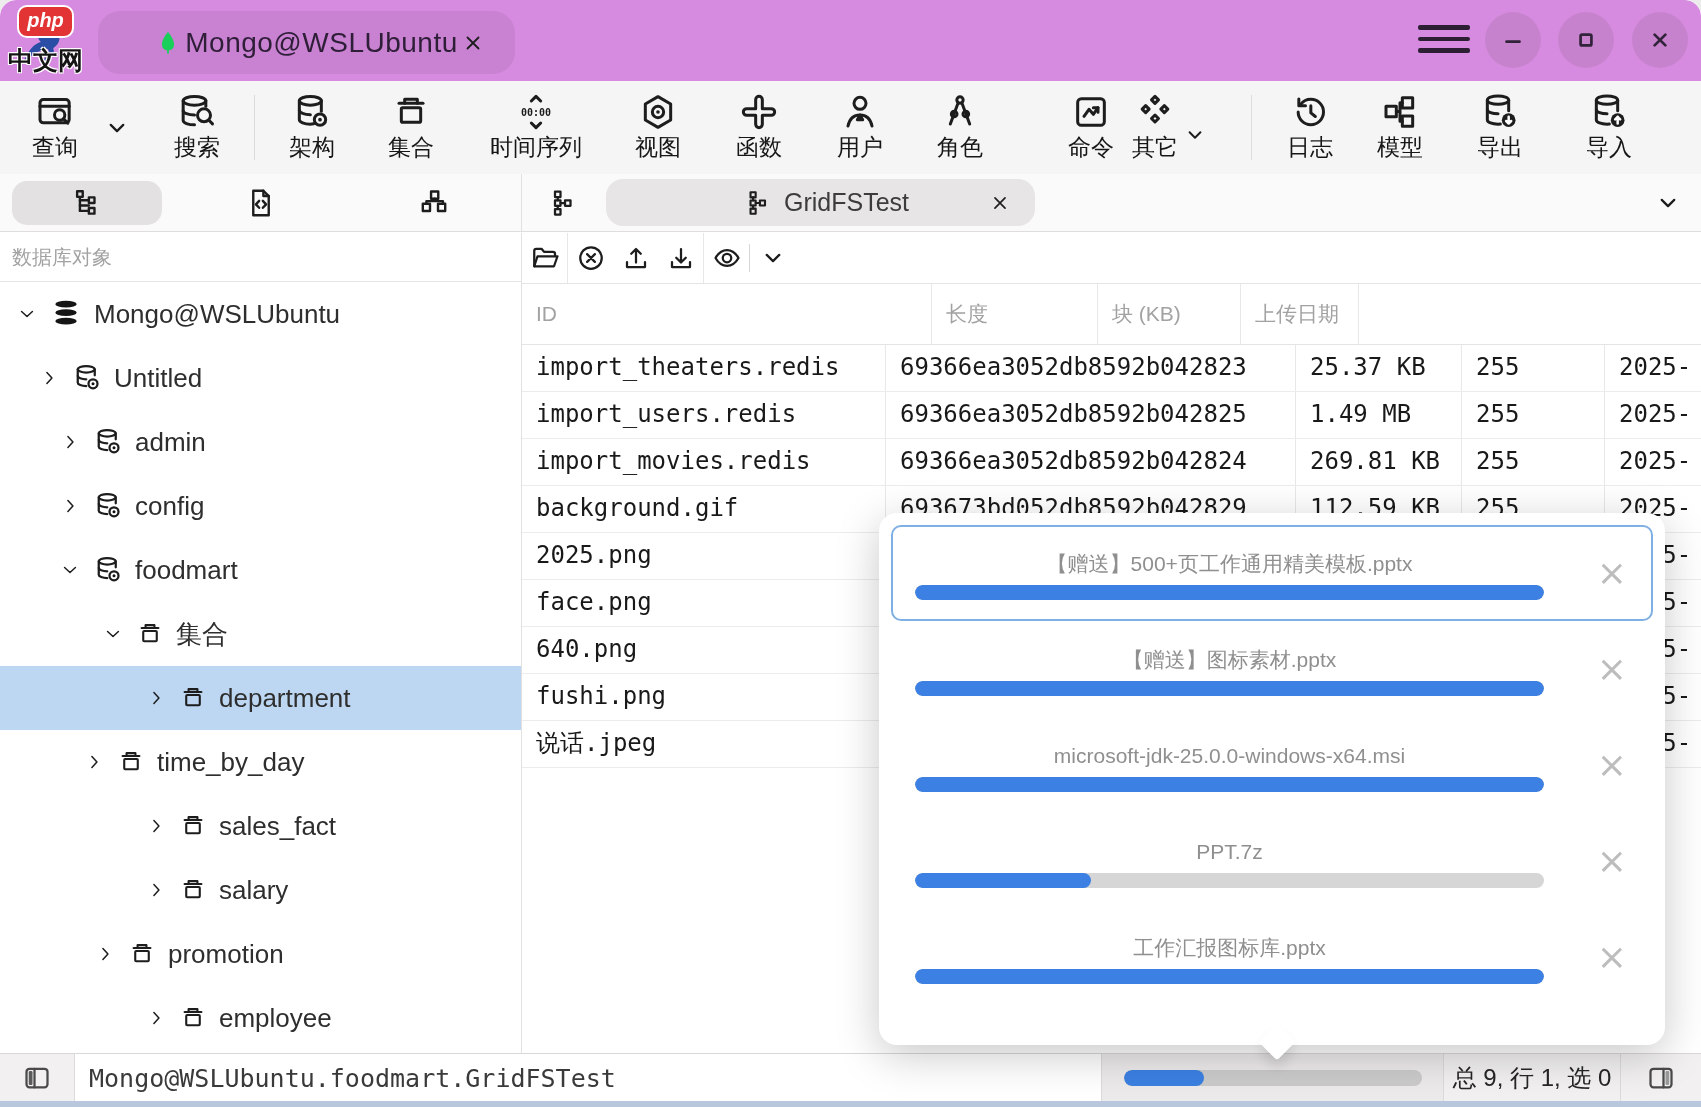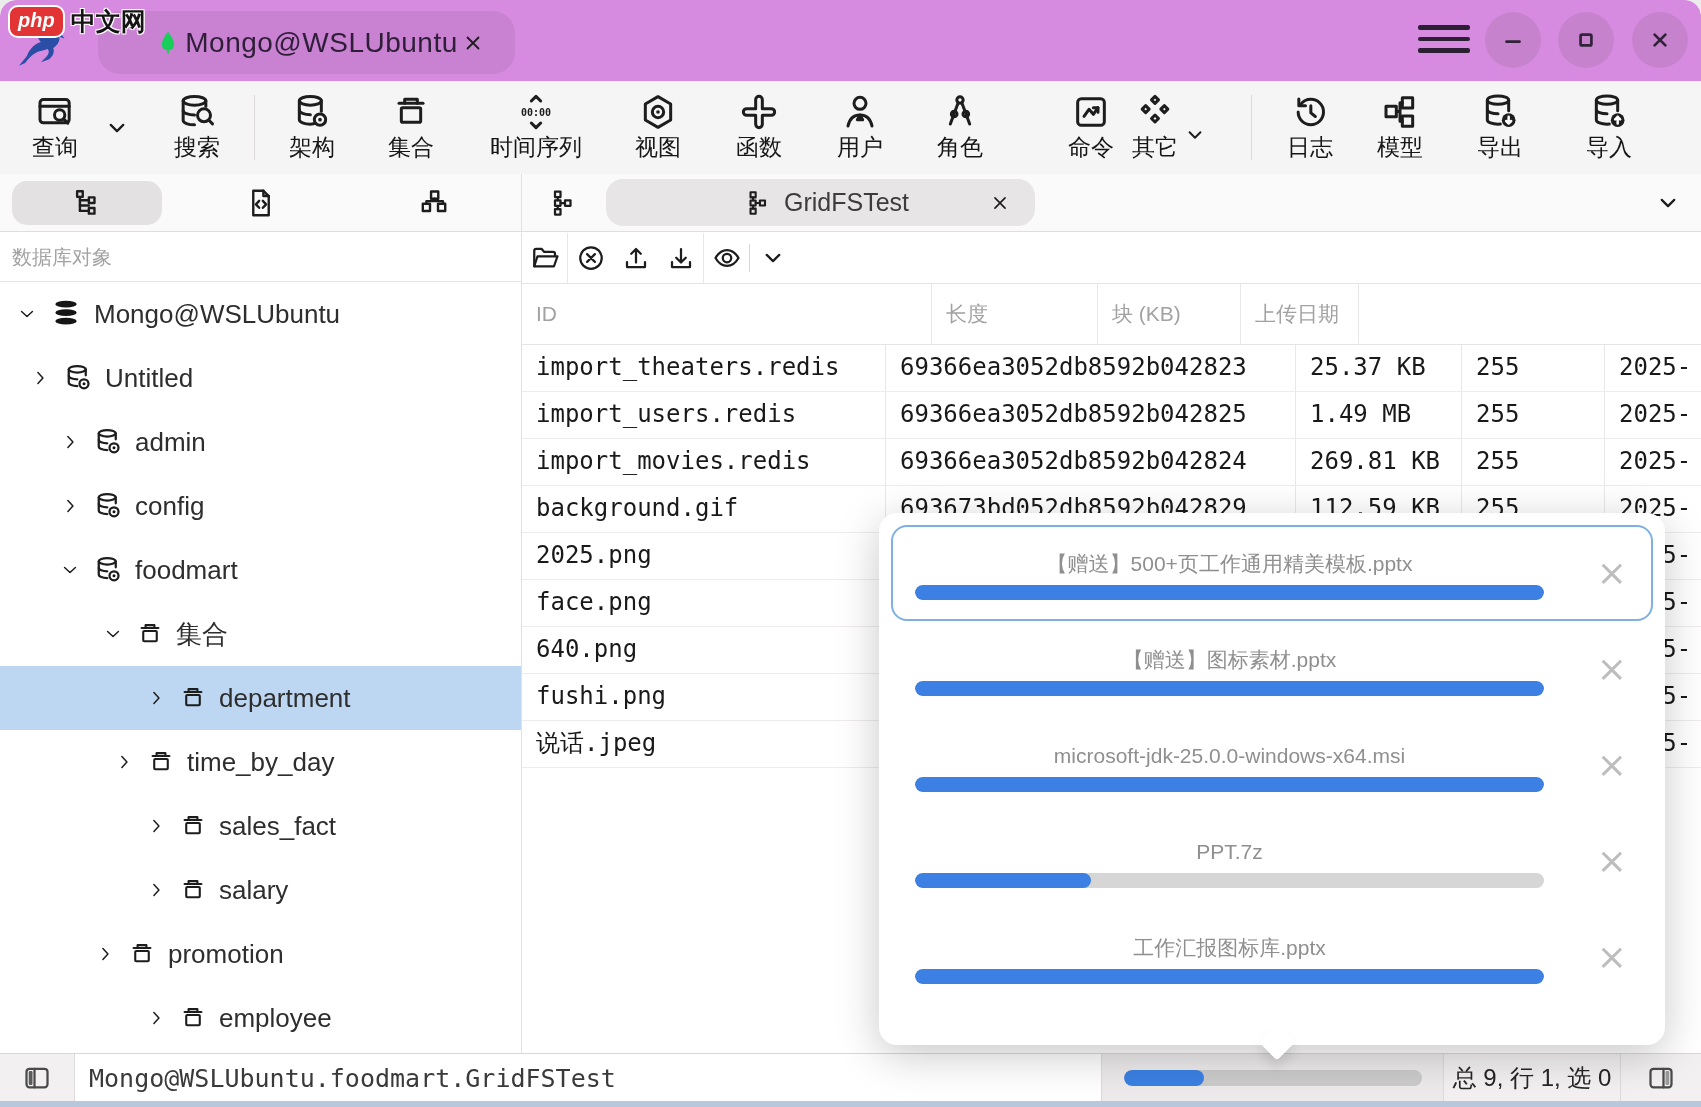--- a/index.html
+++ b/index.html
@@ -11,21 +11,21 @@
   
   .titlebar{position:absolute;top:0;left:0;right:0;height:81px;background:#d78be0;border-radius:16px 16px 0 0;}
   .kangaroo{position:absolute;left:12px;top:14px;}
   .conn-tab{position:absolute;left:98px;top:11px;width:417px;height:63px;background:rgba(30,0,35,0.07);
             border-radius:22px;display:flex;align-items:center;padding:0 30px 0 56px;box-sizing:border-box;}
   .conn-label{flex:1;text-align:center;font-size:28px;color:#2e1e38;letter-spacing:.5px;}
   .hamb{position:absolute;left:1418px;top:25px;width:52px;display:flex;flex-direction:column;gap:7px;}
   .hamb span{display:block;height:4.5px;background:#2d1f33;border-radius:2px;}
   .circle-btn{position:absolute;top:12px;width:56px;height:56px;border-radius:50%;background:#c782cd;
               display:flex;align-items:center;justify-content:center;}
-  .watermark{position:absolute;left:8px;top:5px;display:flex;align-items:center;gap:6px;z-index:60;}
+  .watermark{position:absolute;left:8px;top:5px;display:flex;align-items:center;gap:6px;z-index:60;flex-direction:column;}
   .wm-badge{background:#e23434;color:#fff;font-style:italic;font-weight:bold;font-size:20px;
             padding:2px 8px 4px 8px;border-radius:10px;border:2px solid #fff;}
   .wm-text{font-size:25px;font-weight:900;color:#141414;
            text-shadow:1px 1px 0 #fff,-1px -1px 0 #fff,1px -1px 0 #fff,-1px 1px 0 #fff;}
 
   
   .toolbar{position:absolute;top:81px;left:0;right:0;height:93px;background:#f6f5f5;border-bottom:1px solid #e2e0e0;}
   .tb-item{position:absolute;top:11px;transform:translateX(-50%);display:flex;flex-direction:column;
            align-items:center;gap:2px;}
   .tb-label{font-size:23px;color:#161616;white-space:nowrap;line-height:1.2;}
@@ -73,21 +73,21 @@
   .tbl-row{height:46px;display:flex;border-bottom:1px solid #edebeb;}
   .td{font-family:"DejaVu Sans Mono","Liberation Mono",monospace;font-size:24px;color:#191919;
       line-height:45px;padding-left:14px;border-right:1px solid #e9e7e7;box-sizing:border-box;
       white-space:nowrap;overflow:hidden;flex:none;}
 
   
   .popup{position:absolute;left:879px;top:513px;width:786px;height:520px;background:#fff;border-radius:18px;
          box-shadow:0 10px 44px rgba(0,0,0,.22);z-index:30;padding-top:12px;box-sizing:content-box;}
   .pointer{position:absolute;left:385px;bottom:-10px;width:26px;height:26px;background:#fff;
            transform:rotate(45deg);border-radius:3px;box-shadow:6px 6px 12px rgba(0,0,0,.10);}
-  .pi{height:96px;margin:0 12px;border:2px solid transparent;border-radius:16px;position:relative;
+  .pi{height:96px;margin:0 12px;border:2px solid transparent;border-radius:10px;position:relative;
       box-sizing:border-box;padding-top:24px;background:#fff;}
   .pi.selected{border-color:#7fb0e3;}
   .pi-name{width:629px;margin-left:22px;text-align:center;font-size:21px;color:#8f8f8f;height:26px;
            line-height:26px;white-space:nowrap;overflow:hidden;}
   .pi-bar{width:629px;margin-left:22px;margin-top:8px;height:15px;border-radius:8px;background:#d6d6d6;overflow:hidden;}
   .pi-fill{height:100%;background:#3b80e2;border-radius:8px;}
   .pi-x{position:absolute;right:24px;top:50%;transform:translateY(-50%);font-size:36px;color:#bdbdbd;
         line-height:1;font-family:"DejaVu Sans",sans-serif;}
 
   
@@ -384,21 +384,21 @@
               </span>
               <span class="tree-icon">
                 <svg class="ic " width="32" height="32" viewBox="0 0 24 24">
                   <ellipse cx="12" cy="4.6" rx="8" ry="2.5" fill="#151515" stroke="none"></ellipse>
                   <ellipse cx="12" cy="11" rx="8" ry="2.5" fill="#151515" stroke="none"></ellipse>
                   <ellipse cx="12" cy="17.4" rx="8" ry="2.5" fill="#151515" stroke="none"></ellipse>
                 </svg>
               </span>
               <span class="tree-label">Mongo@WSLUbuntu</span>
             </div>
-            <div class="tree-row" style="padding-left:25px">
+            <div class="tree-row" style="padding-left:34px">
               <span class="tree-chev">
                 <svg class="ic " width="20" height="20" viewBox="0 0 24 24">
                   <path d="M9.5 5.5l6 6.5-6 6.5"></path>
                 </svg>
               </span>
               <span class="tree-icon">
                 <svg class="ic " width="30" height="30" viewBox="0 0 24 24">
                   <ellipse cx="11.4" cy="5" rx="6.8" ry="2.6"></ellipse>
                   <path d="M4.6 5v5.4c0 1.4 3 2.6 6.8 2.6"></path>
                   <path d="M4.6 10.4v5.4c0 1.4 3 2.6 6.8 2.6"></path>
@@ -486,21 +486,21 @@
               </span>
               <span class="tree-icon">
                 <svg class="ic " width="28" height="28" viewBox="0 0 24 24">
                   <path d="M4.8 6.8h14.4"></path>
                   <path d="M8.2 6.8V4.4h7.6v2.4"></path>
                   <rect x="6.2" y="9.4" width="11.6" height="8.8" rx="0.8"></rect>
                 </svg>
               </span>
               <span class="tree-label">department</span>
             </div>
-            <div class="tree-row" style="padding-left:109px">
+            <div class="tree-row" style="padding-left:79px">
               <span class="tree-chev">
                 <svg class="ic " width="20" height="20" viewBox="0 0 24 24">
                   <path d="M9.5 5.5l6 6.5-6 6.5"></path>
                 </svg>
               </span>
               <span class="tree-icon">
                 <svg class="ic " width="28" height="28" viewBox="0 0 24 24">
                   <path d="M4.8 6.8h14.4"></path>
                   <path d="M8.2 6.8V4.4h7.6v2.4"></path>
                   <rect x="6.2" y="9.4" width="11.6" height="8.8" rx="0.8"></rect>

